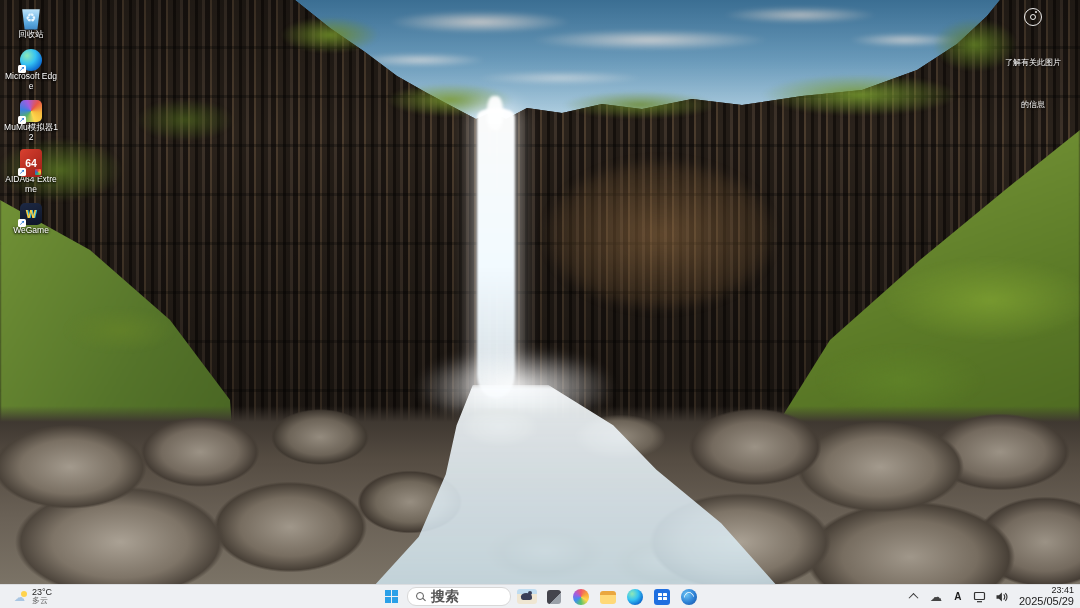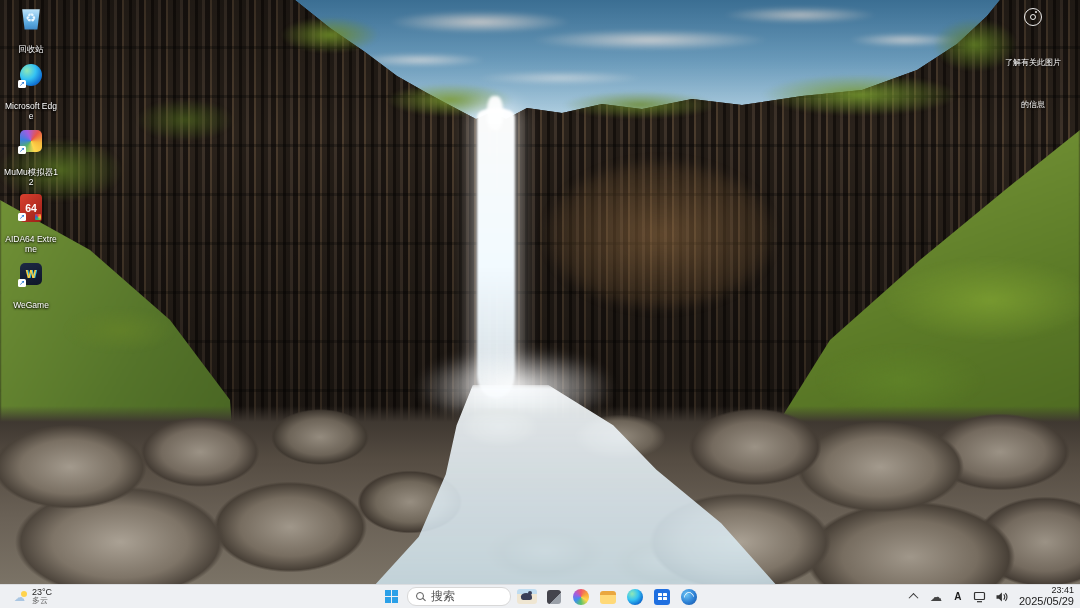--- a/index.html
+++ b/index.html
@@ -92,21 +92,21 @@
   .cam{width:16px;height:16px;border:1.5px solid rgba(255,255,255,.92);border-radius:50%;
     margin:0 auto 4px auto;position:relative;}
   .cam::before{content:"";position:absolute;left:4.5px;top:4.5px;width:4px;height:4px;
     border:1.2px solid rgba(255,255,255,.92);border-radius:50%;}
   .cam::after{content:"";position:absolute;left:10px;top:2px;width:2px;height:2px;background:rgba(255,255,255,.9);border-radius:50%;}
   .spotlight .line{font-size:8px;line-height:1.3;text-shadow:0 1px 2px rgba(0,0,0,.9);margin-top:32px;}
   
   .dcol{position:absolute;left:2px;top:5px;display:flex;flex-direction:column;gap:6px;width:58px;}
   .ditem{display:flex;flex-direction:column;align-items:center;cursor:pointer;padding:1px 0;}
   .ico{width:24px;height:24px;position:relative;display:flex;align-items:center;justify-content:center;flex:none;}
-  .dlabel{margin-top:15px;font-size:8.5px;line-height:1.15;color:#fff;text-align:center;max-width:56px;
+  .dlabel{margin-top:0;font-size:8.5px;line-height:1.15;color:#fff;text-align:center;max-width:56px;
     text-shadow:0 1px 2px rgba(0,0,0,.95), 0 0 3px rgba(0,0,0,.8);word-break:break-all;}
   .shortcut{position:absolute;left:-1px;bottom:-1px;width:8px;height:8px;background:#fff;border-radius:1.5px;
     font-size:7px;line-height:8px;text-align:center;color:#1d6fd2;}
   .ico-recycle{width:20px;height:23px;background:linear-gradient(180deg,#cfeeff,#5aa9e0 70%,#3f88c5);
     clip-path:polygon(6% 12%,94% 12%,82% 100%,18% 100%);
     display:flex;align-items:center;justify-content:center;font-size:12px;color:#eaf7ff;}
   .ico-edge{width:22px;height:22px;border-radius:50%;
     background:radial-gradient(circle at 32% 30%, #8fe8b6 0%, #35c3f3 40%, #1173d4 72%, #123f8f 100%);}
   .ico-mumu{width:22px;height:22px;border-radius:5px;
     background:conic-gradient(from 40deg,#e85548,#f6b93c,#ffd84d,#58b368,#3c7fe0,#a45ce0,#e85548);}
@@ -133,21 +133,21 @@
   .wcond{font-size:8px;color:#6a6a6a;line-height:1.05;}
   .tb-center{margin:0 auto;display:flex;align-items:center;gap:5px;}
   .tb-btn{width:22px;height:20px;display:flex;align-items:center;justify-content:center;border-radius:4px;cursor:pointer;}
   .win-logo{display:grid;grid-template-columns:6px 6px;grid-template-rows:6px 6px;gap:1px;}
   .win-logo i{background:#2aa0e8;display:block;}
   .searchbox{height:17px;width:86px;background:#fff;border:1px solid #d8d8d8;border-radius:9px;
     display:flex;align-items:center;gap:5px;padding:0 8px;cursor:pointer;}
   .mag{width:10px;height:10px;position:relative;flex:none;}
   .mag::before{content:"";position:absolute;left:0;top:0;width:6px;height:6px;border:1.3px solid #5a5a5a;border-radius:50%;}
   .mag::after{content:"";position:absolute;left:6.2px;top:7px;width:4px;height:1.3px;background:#5a5a5a;transform:rotate(45deg);}
-  .search-text{font-size:12px;color:#555;}
+  .search-text{font-size:14px;color:#555;font-weight:bold;}
   .ti{width:16px;height:16px;position:relative;}
   .ti-bird{width:20px;height:15px;border-radius:3px;overflow:hidden;
     background:linear-gradient(180deg,#bfdcf0 0 36%,#efe6d2 36%);}
   .bird{position:absolute;left:4px;top:4px;width:11px;height:7px;background:#3a3f58;
     border-radius:70% 80% 30% 50%;}
   .bird::before{content:"";position:absolute;left:7px;top:-2px;width:4px;height:4px;background:#3a3f58;border-radius:50%;}
   .ti-dark{background:linear-gradient(135deg,#44444c 60%,#9aa0a8 60%);border-radius:3px;width:14px;height:14px;margin:1px;}
   .ti-pin{border-radius:50%;
     background:conic-gradient(#f0586c,#f6a23c,#ffd84d,#59c26a,#3e8ef0,#a45ce0,#f0586c);}
   .ti-folder{border-radius:3px;width:16px;height:13px;margin-top:2px;

